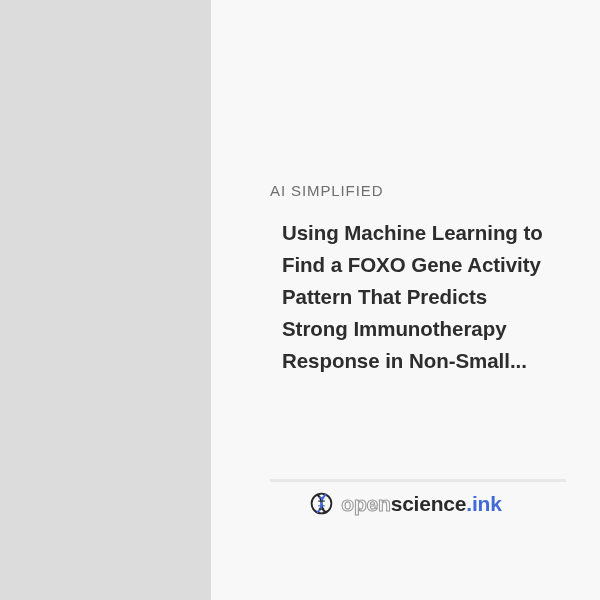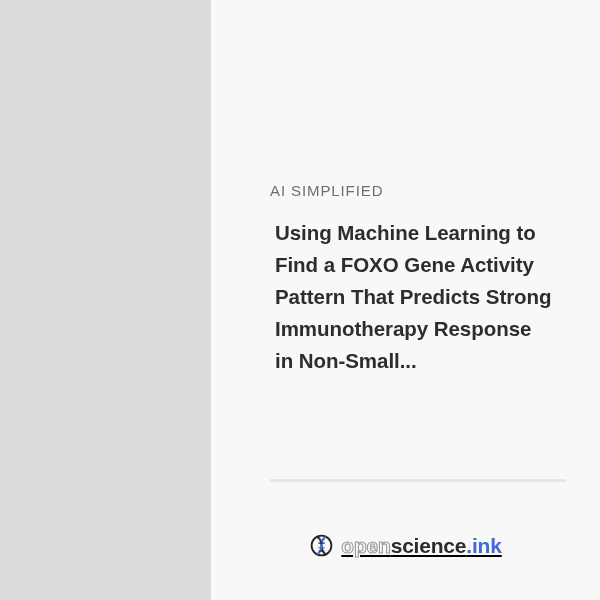--- a/index.html
+++ b/index.html
@@ -58,44 +58,43 @@
     line-height: 18px;
     margin: 0 0 17px 0;
     text-transform: none;
   }
 
   .headline {
     font-size: 20.5px;
     font-weight: 700;
     line-height: 32px;
     color: #2d2d2d;
-    margin: 5px;
+    margin: 12px;
     letter-spacing: -0.05px;
   }
 
   .divider {
     position: absolute;
     left: 59px;
     top: 479px;
     width: 296px;
     height: 3px;
     background: #e7e7e7;
     border: 0;
     margin: 0;
   }
 
   .footer {
     position: absolute;
     left: 0;
-    top: 532px;
+    top: 490px;
     width: 389px;
     display: flex;
     align-items: center;
     justify-content: center;
-    text-decoration: underline;
   }
 
   .logo {
     display: flex;
     align-items: center;
     gap: 7px;
     line-height: 1;
   }
 
   .logo-mark {

